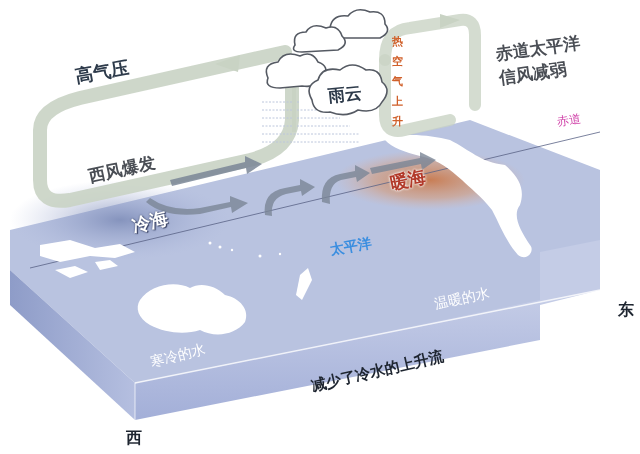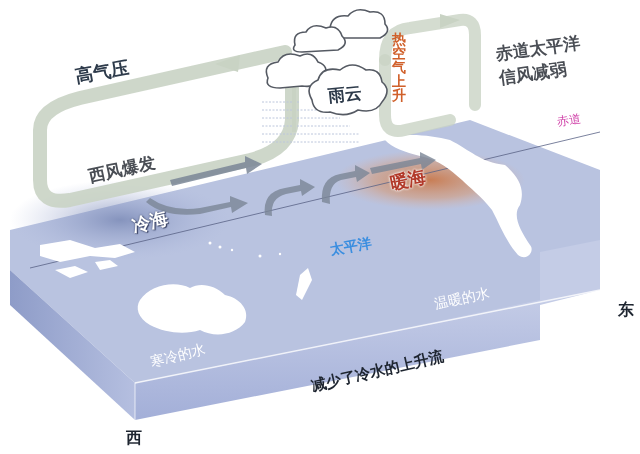--- a/index.html
+++ b/index.html
@@ -108,21 +108,21 @@
 </svg>
 
 <div class="lbl dark" style="left:75px;top:60px;font-size:18px;transform:rotate(-10deg);">高气压</div>
 
 <div class="lbl gray" style="left:88px;top:158px;font-size:17px;transform:rotate(-12deg);">西风爆发</div>
 
 <div class="lbl" style="left:132px;top:210px;font-size:18px;color:#ffffff;text-shadow:0 0 2px #3a4466,1px 1px 1px #3a4466;transform:rotate(-14deg);">冷海</div>
 
 <div class="lbl dark" style="left:328px;top:83px;font-size:17px;transform:rotate(-6deg);">雨云</div>
 
-<div class="lbl" style="left:392px;top:32px;font-size:14px;width:12px;line-height:14px;white-space:normal;word-break:break-all;color:#d0602a;">
+<div class="lbl" style="left:392px;top:32px;font-size:11px;width:12px;line-height:20px;white-space:normal;word-break:break-all;color:#d0602a;">
   <span>热空气上升</span>
 </div>
 
 <div class="lbl gray" style="left:497px;top:36px;font-size:17px;line-height:24px;transform:rotate(-8deg);">
   <div>赤道太平洋</div>
   <div>信风减弱</div>
 </div>
 
 <div class="lbl" style="left:557px;top:112px;font-size:12px;color:#d040a8;font-weight:normal;transform:rotate(-8deg);">赤道</div>
 

